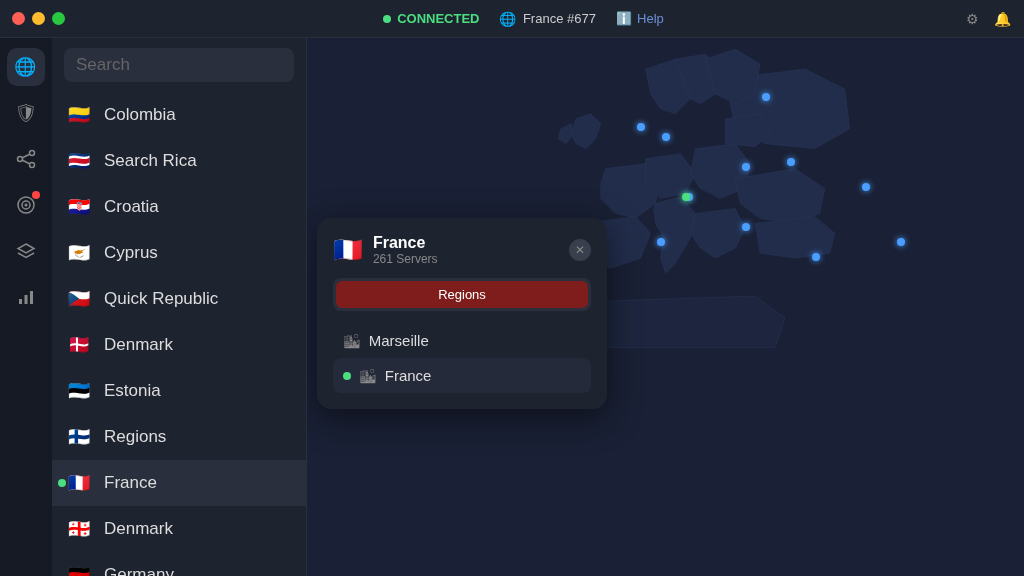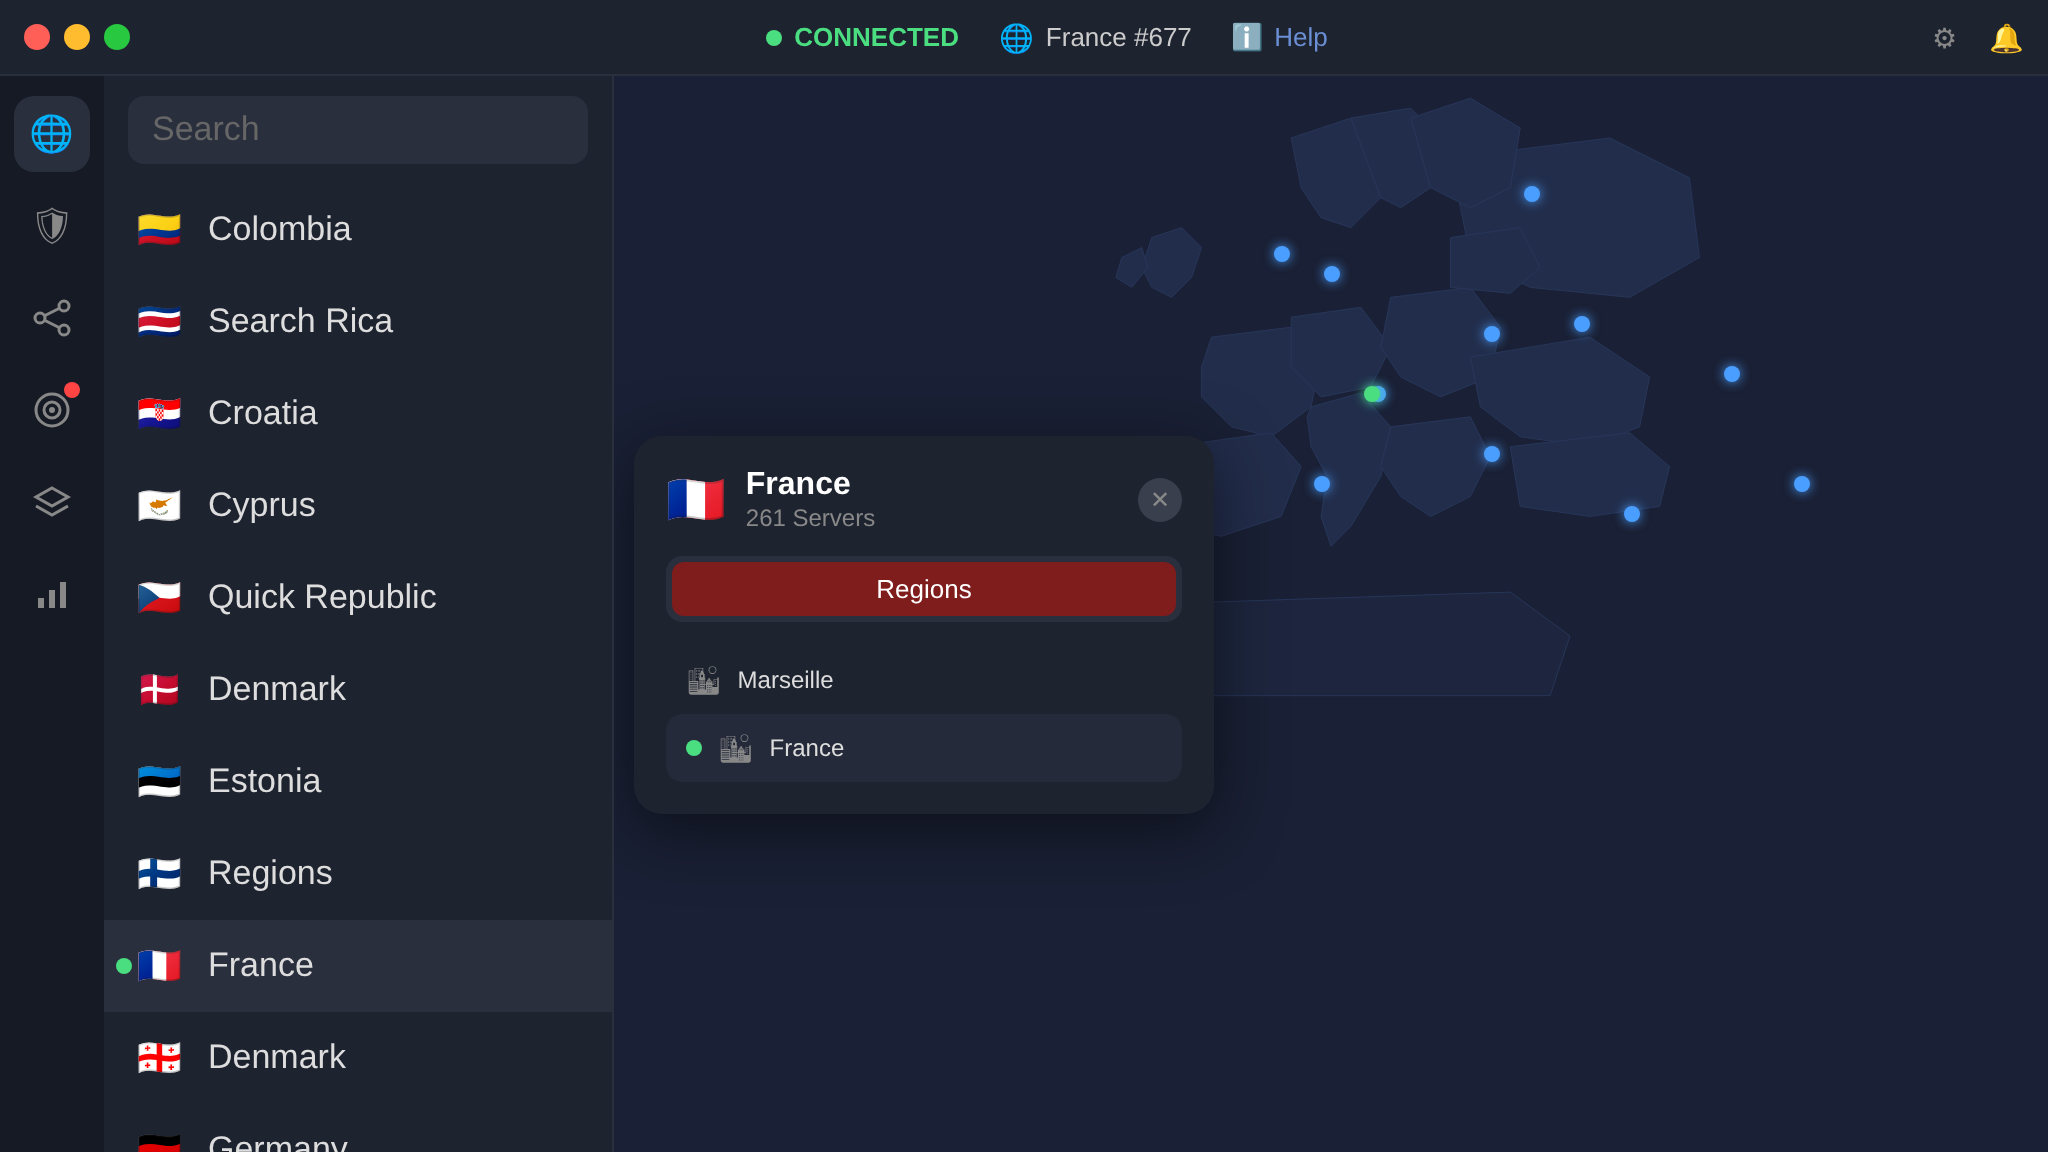--- a/index.html
+++ b/index.html
@@ -302,21 +302,21 @@
       gap: 8px;
     }
     .popup-region-item.connected {
       background: #252a3a;
     }
     .region-icon {
       font-size: 14px;
       color: #888;
     }
     .region-name {
-      font-size: 12px;
+      font-size: 15px;
       color: #ddd;
     }
     .region-connected-dot {
       width: 8px;
       height: 8px;
       background: #4ade80;
       border-radius: 50%;
     }
     .quick-connect-btn {
       width: 100%;

